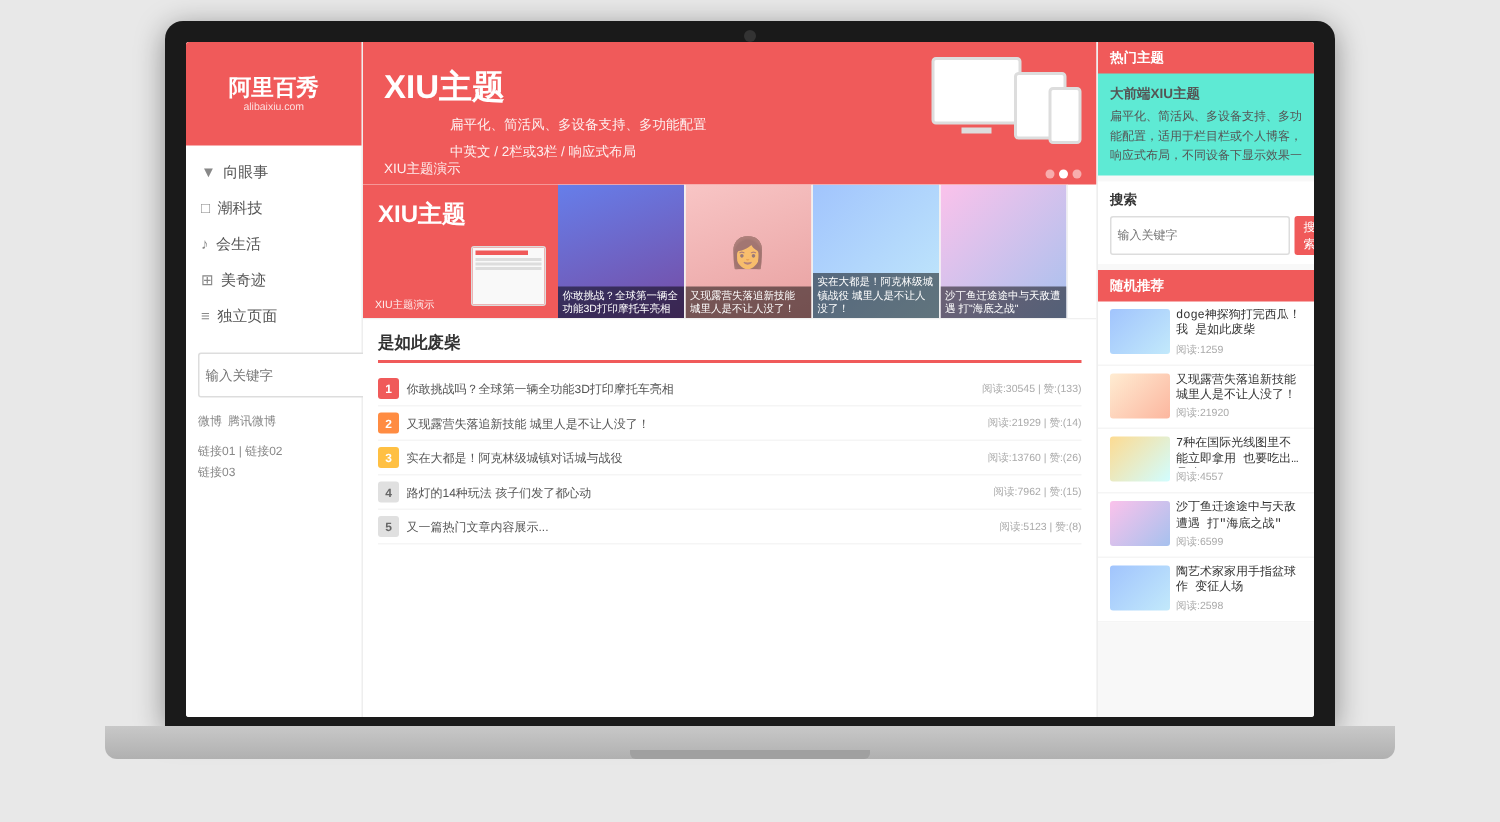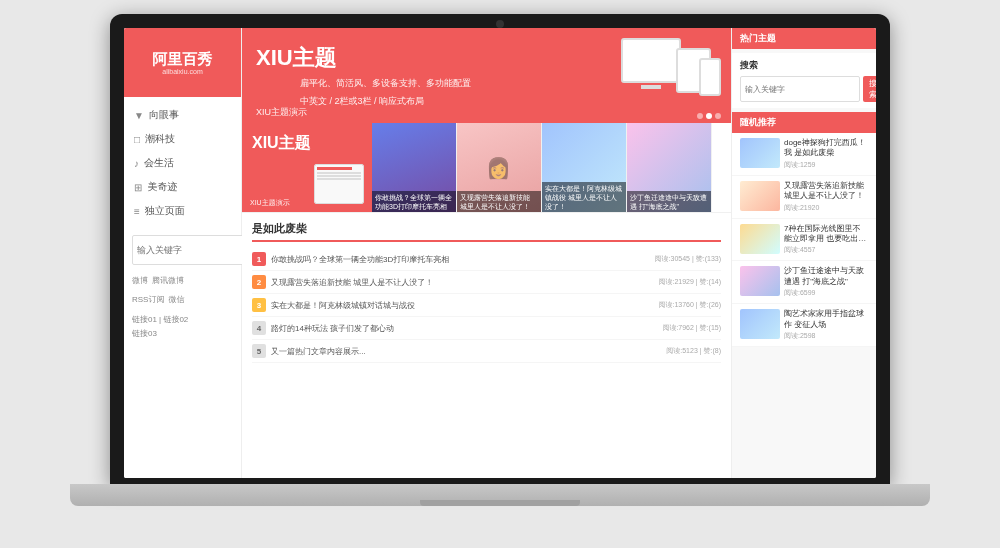--- a/index.html
+++ b/index.html
@@ -523,21 +523,21 @@
       overflow: hidden;
     }
 
     .ri-thumb-1 { background: linear-gradient(135deg, #a1c4fd, #c2e9fb); }
     .ri-thumb-2 { background: linear-gradient(135deg, #ffecd2, #fcb69f); }
     .ri-thumb-3 { background: linear-gradient(135deg, #d4fc79, #96e6a1); }
     .ri-thumb-4 { background: linear-gradient(135deg, #fbc2eb, #a6c1ee); }
     .ri-thumb-5 { background: linear-gradient(135deg, #fddb92, #d1fdff); }
 
     .ri-content { flex: 1; overflow: hidden; }
-    .ri-title { font-size: 8px; color: #333; line-height: 1.3; overflow: hidden; display: -webkit-box; -webkit-line-clamp: 2; -webkit-box-orient: vertical; }
+    .ri-title { font-size: 8px; color: #333; line-height: 1.3; overflow: hidden; display: -webkit-box; font-family: Liberation Mono, monospace; -webkit-line-clamp: 2; -webkit-box-orient: vertical; }
     .ri-stats { font-size: 7px; color: #aaa; margin-top: 1px; }
 
     
     .person-shape {
       width: 100%;
       height: 100%;
       background: linear-gradient(160deg, #f8c5c5 0%, #e8a0a0 100%);
       display: flex;
       align-items: center;
       justify-content: center;
@@ -588,24 +588,20 @@
               <span>独立页面</span>
             </div>
           </div>
           <div class="sidebar-search">
             <input type="text" placeholder="输入关键字" style="">
             <button>搜索</button>
           </div>
           <div class="sidebar-social">
             <span>微博</span>
             <span>腾讯微博</span>
-          </div>
-          <div class="sidebar-social">
-            <span>RSS订阅</span>
-            <span>微信</span>
           </div>
           <div class="sidebar-links">
             <div>链接01 | 链接02</div>
             <div>链接03</div>
           </div>
         </div>
 
         <div class="main-content">
 
           <div class="top-banner">
@@ -691,20 +687,24 @@
               <div class="rank-stats">阅读:5123 | 赞:(8)</div>
             </div>
           </div>
 
         </div>
 
         <div class="right-sidebar">
 
           <div class="rs-section">
             <div class="rs-header">热门主题</div>
+            <div class="rs-body">
+              <div style="font-weight:bold; font-size:9px; margin-bottom:3px;">大前端XIU主题</div>
+              <div>扁平化、简活风、多设备支持、多功能配置，适用于栏目栏或个人博客，响应式布局，不同设备下显示效果一</div>
+            </div>
           </div>
 
           <div class="search-section">
             <div class="search-label">搜索</div>
             <div class="search-row">
               <input type="text" placeholder="输入关键字" style="">
               <button>搜索</button>
             </div>
           </div>
 

